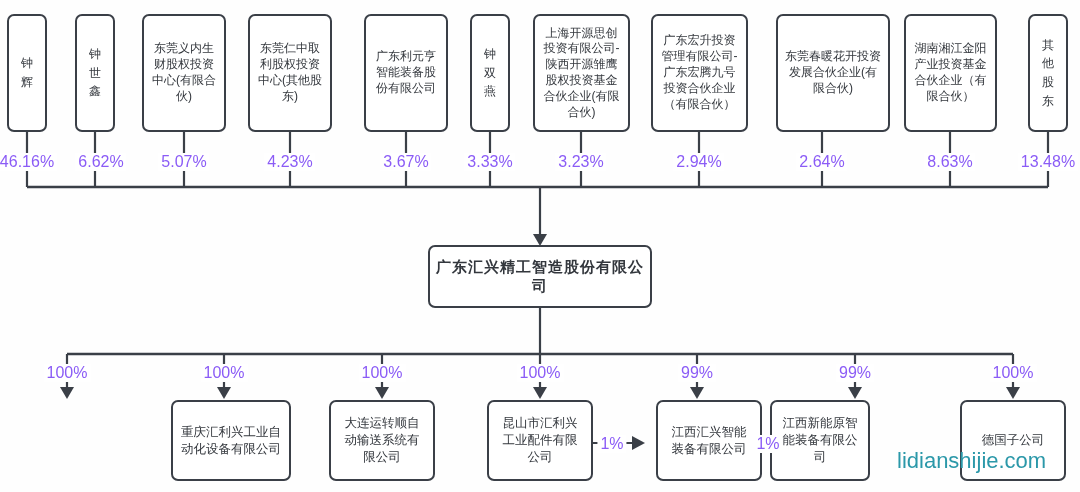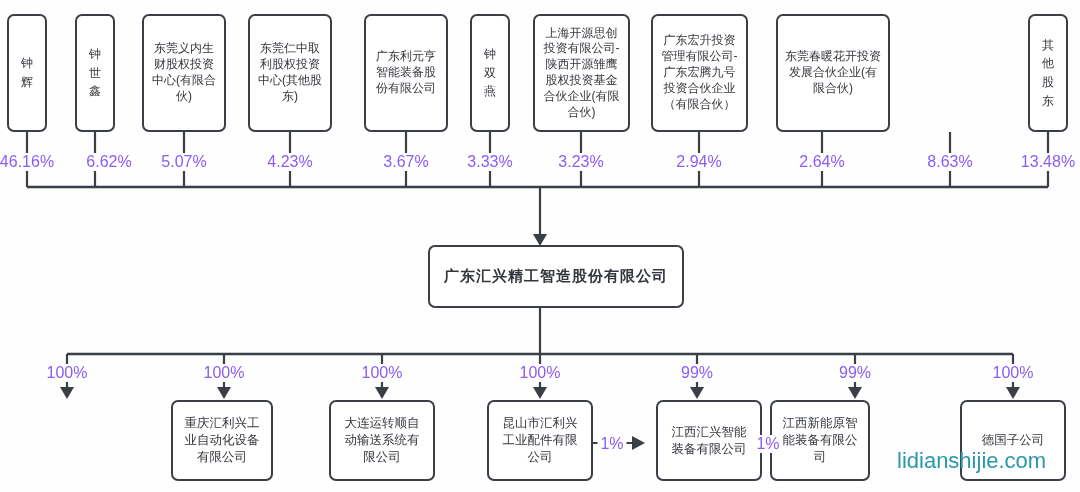--- a/index.html
+++ b/index.html
@@ -12,21 +12,21 @@
     position:absolute;box-sizing:border-box;background:#fff;
     border:2px solid #3a3f47;border-radius:7px;
     display:flex;align-items:center;justify-content:center;text-align:center;
     z-index:2;
   }
   .node span{display:block;word-break:break-all;}
   .top{top:14px;height:118px;font-size:12px;line-height:1.32;padding:0 6px;}
   .top.narrow{padding:0 12px;line-height:1.55;}
   .bottom{top:400px;height:81px;font-size:12.5px;line-height:1.35;padding:0 8px;}
   .center-node{
-    left:428px;top:245px;width:256px;height:63px;
+    left:428px;top:245px;width:224px;height:63px;
     font-size:15px;font-weight:700;letter-spacing:1px;
   }
   .pct{
     position:absolute;z-index:3;background:#fff;padding:0 3px;
     font-size:16px;color:#8b5cf6;white-space:nowrap;transform:translateX(-50%);
   }
   .top-pct{top:153px;}
   .bot-pct{top:364px;}
   .cross-pct{top:435px;}
   .watermark{
@@ -86,26 +86,29 @@
     </div>
   <div class="node top" style="left:533px;width:97px">
       <span>上海开源思创投资有限公司-陕西开源雏鹰股权投资基金合伙企业(有限合伙)</span>
     </div>
   <div class="node top" style="left:651px;width:97px">
       <span>广东宏升投资管理有限公司-广东宏腾九号投资合伙企业（有限合伙）</span>
     </div>
   <div class="node top" style="left:776px;width:114px">
       <span>东莞春暖花开投资发展合伙企业(有限合伙)</span>
     </div>
+  <div class="node top" style="left:904px;width:93px">
+      <span>湖南湘江金阳产业投资基金合伙企业（有限合伙）</span>
+    </div>
   <div class="node top narrow" style="left:1028px;width:40px">
       <span>其他股东</span>
     </div>
 
   <div class="pct top-pct" style="left:27px">46.16%</div>
-  <div class="pct top-pct" style="left:109px">6.62%</div>
+  <div class="pct top-pct" style="left:101px">6.62%</div>
   <div class="pct top-pct" style="left:184px">5.07%</div>
   <div class="pct top-pct" style="left:290px">4.23%</div>
   <div class="pct top-pct" style="left:406px">3.67%</div>
   <div class="pct top-pct" style="left:490px">3.33%</div>
   <div class="pct top-pct" style="left:581px">3.23%</div>
   <div class="pct top-pct" style="left:699px">2.94%</div>
   <div class="pct top-pct" style="left:822px">2.64%</div>
   <div class="pct top-pct" style="left:950px">8.63%</div>
   <div class="pct top-pct" style="left:1048px">13.48%</div>
 
@@ -114,21 +117,21 @@
   </div>
 
   <div class="pct bot-pct" style="left:67px">100%</div>
   <div class="pct bot-pct" style="left:224px">100%</div>
   <div class="pct bot-pct" style="left:382px">100%</div>
   <div class="pct bot-pct" style="left:540px">100%</div>
   <div class="pct bot-pct" style="left:697px">99%</div>
   <div class="pct bot-pct" style="left:855px">99%</div>
   <div class="pct bot-pct" style="left:1013px">100%</div>
 
-  <div class="node bottom" style="left:171px;width:102px">
+  <div class="node bottom" style="left:171px;width:120px">
       <span>重庆汇利兴工业自动化设备有限公司</span>
     </div>
   <div class="node bottom" style="left:329px;width:106px">
       <span>大连运转顺自动输送系统有限公司</span>
     </div>
   <div class="node bottom" style="left:487px;width:106px">
       <span>昆山市汇利兴工业配件有限公司</span>
     </div>
   <div class="node bottom" style="left:656px;width:106px">
       <span>江西汇兴智能装备有限公司</span>

